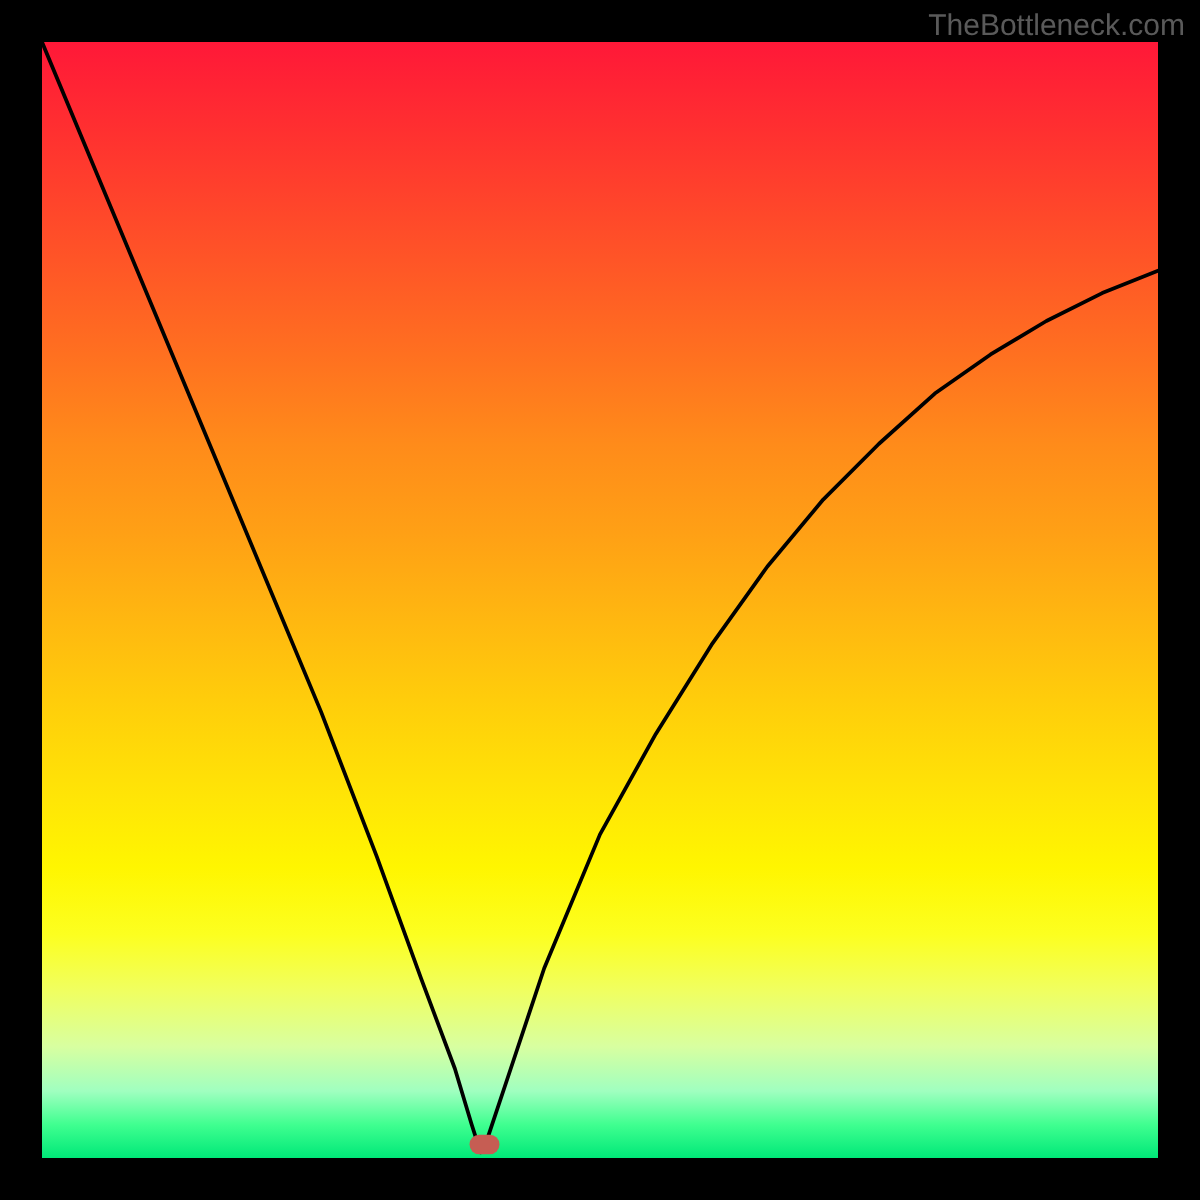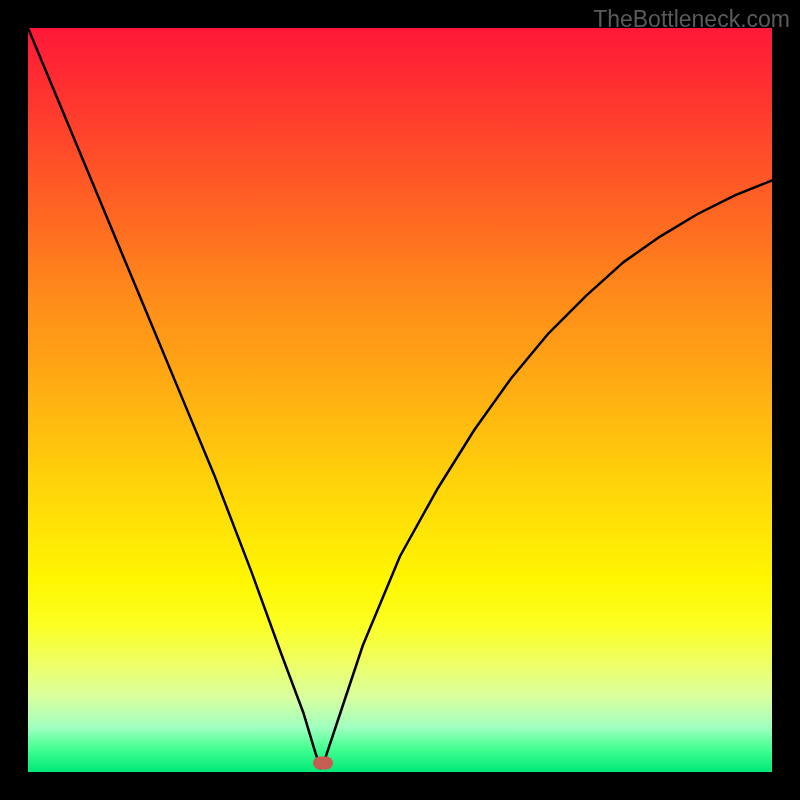--- a/index.html
+++ b/index.html
@@ -33,21 +33,21 @@
       #a0ffc0 94%,
       #40ff90 97%,
       #00e878 100%
     );
   }
   .watermark {
     position: absolute;
     top: 6px;
     right: 10px;
     color: #5a5a5a;
-    font-size: 23px;
+    font-size: 20px;
     font-weight: 500;
     z-index: 10;
   }
   .curve-svg {
     position: absolute;
     left: 0;
     top: 0;
     width: 100%;
     height: 100%;
     pointer-events: none;

